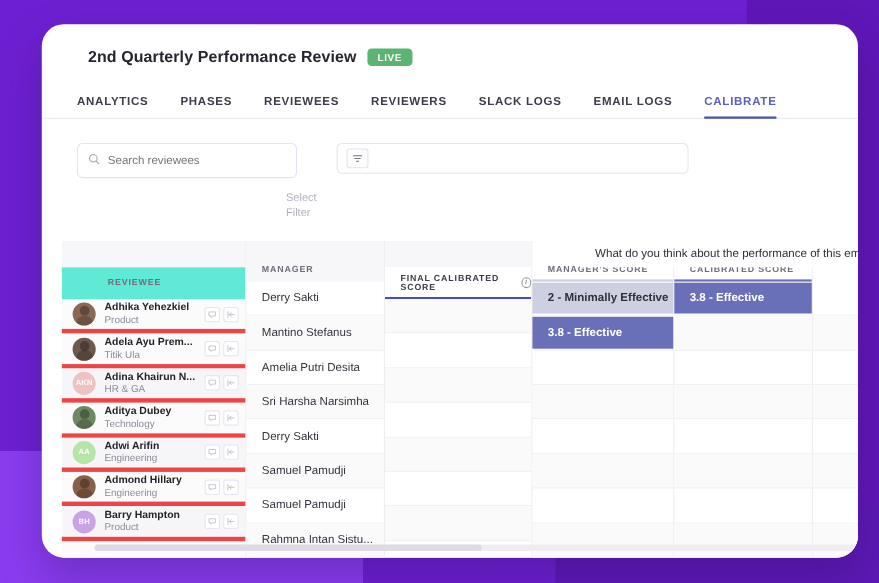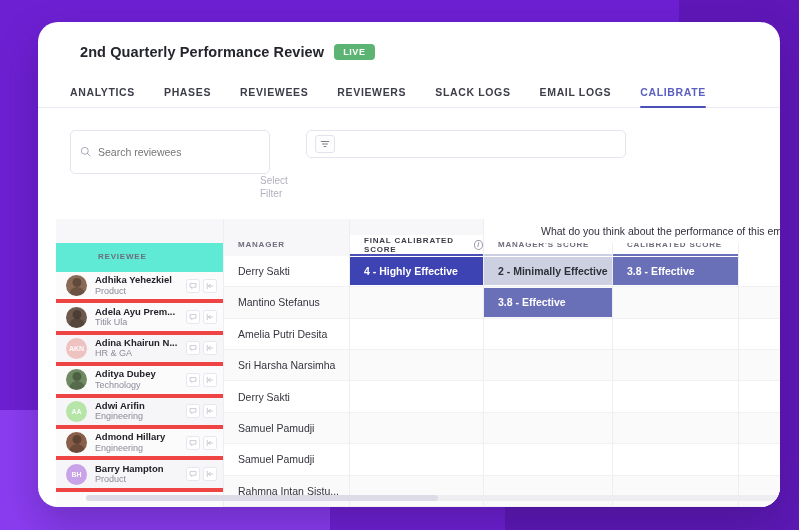--- a/index.html
+++ b/index.html
@@ -103,21 +103,21 @@
 
   
   #search-bar {
     display: flex;
     align-items: flex-start;
     padding: 22px 0 0 32px;
     gap: 0;
   }
   #search-box {
     width: 200px;
-    height: 44px;
+    height: 32px;
     border: 1px solid #e6e4ee;
     border-radius: 5px;
     display: flex;
     align-items: center;
     gap: 7px;
     padding: 0 9px;
     background: #fff;
     position: relative;
     z-index: 2;
   }
@@ -606,23 +606,20 @@
           </div>
       </div>
 
       <div class="col col-final">
         <div class="head-spacer"></div>
         <div class="col-header">
           <span>FINAL CALIBRATED SCORE</span>
           <span class="info-icon">i</span>
         </div>
         <div id="final-cells">
-            <div class="cell">
-              <div class="score-chip chip-final">4 - Highly Effective</div>
-            </div>
             <div class="cell alt"></div>
             <div class="cell"></div>
             <div class="cell alt"></div>
             <div class="cell"></div>
             <div class="cell alt"></div>
             <div class="cell"></div>
             <div class="cell alt"></div>
           </div>
       </div>
 

